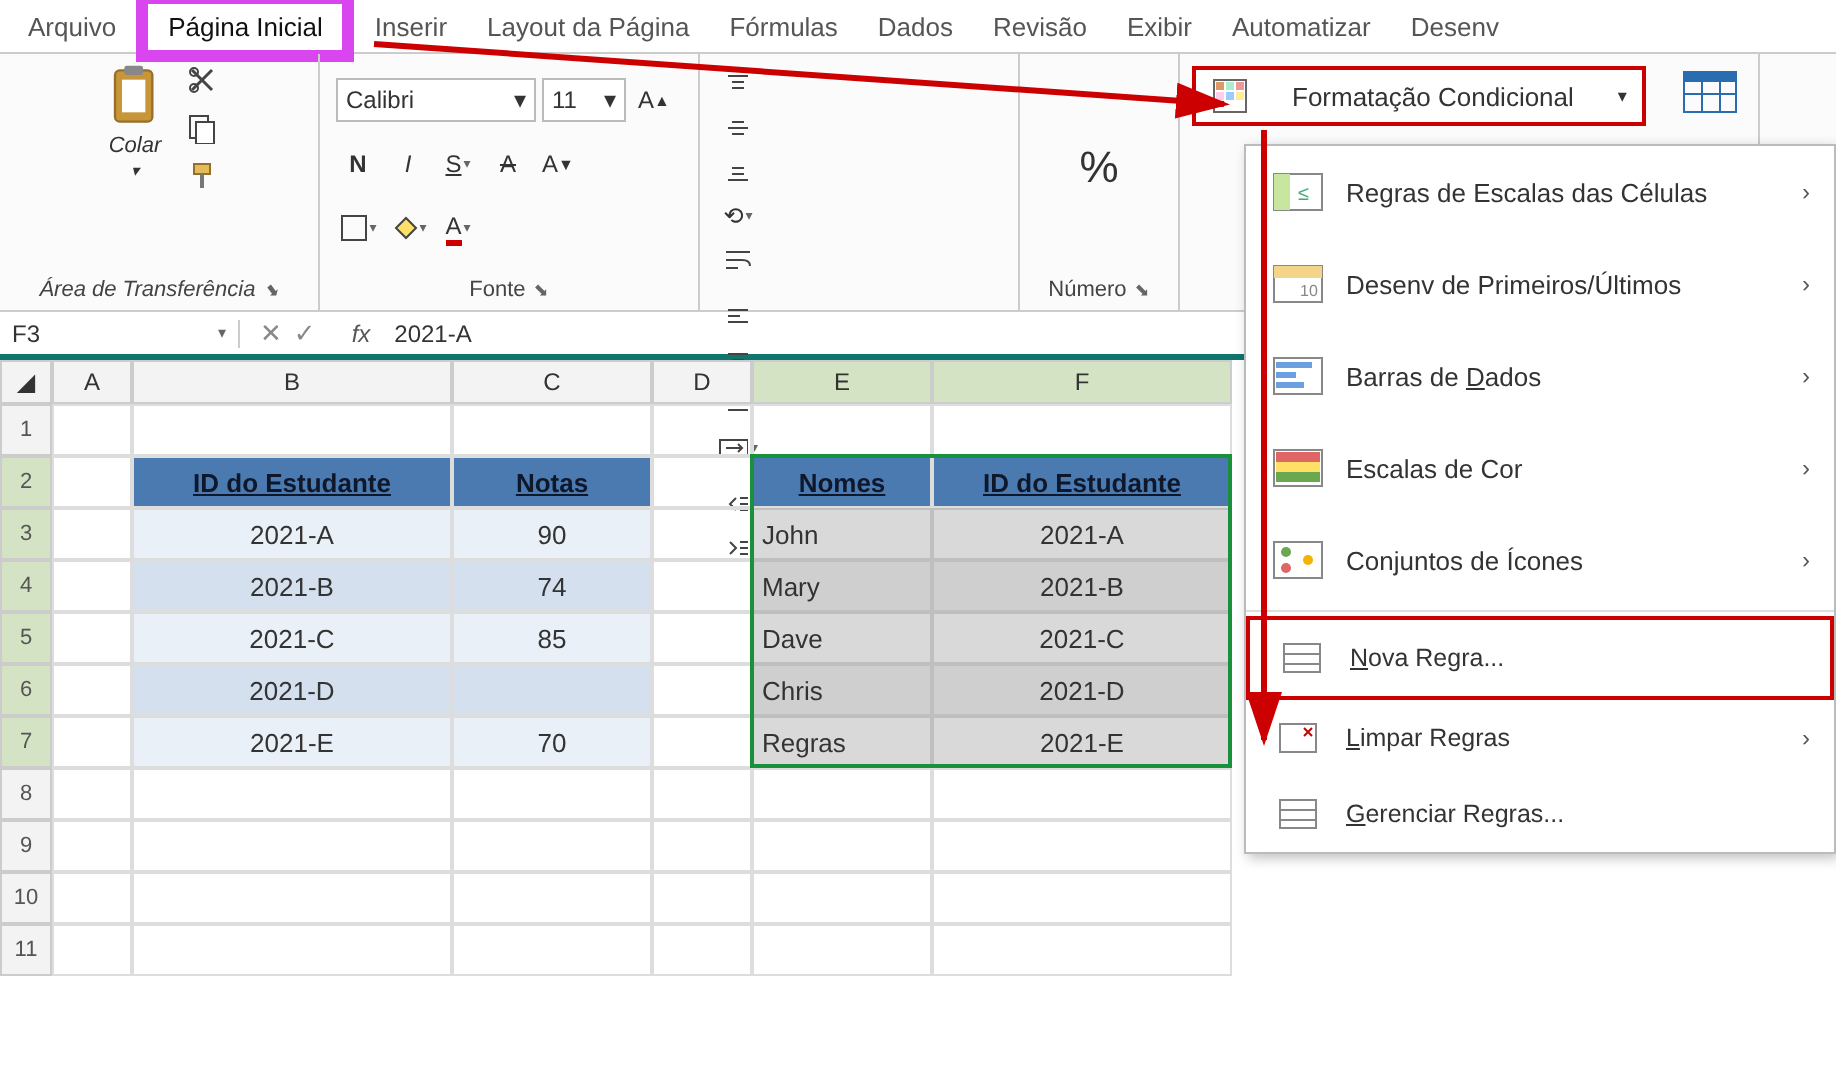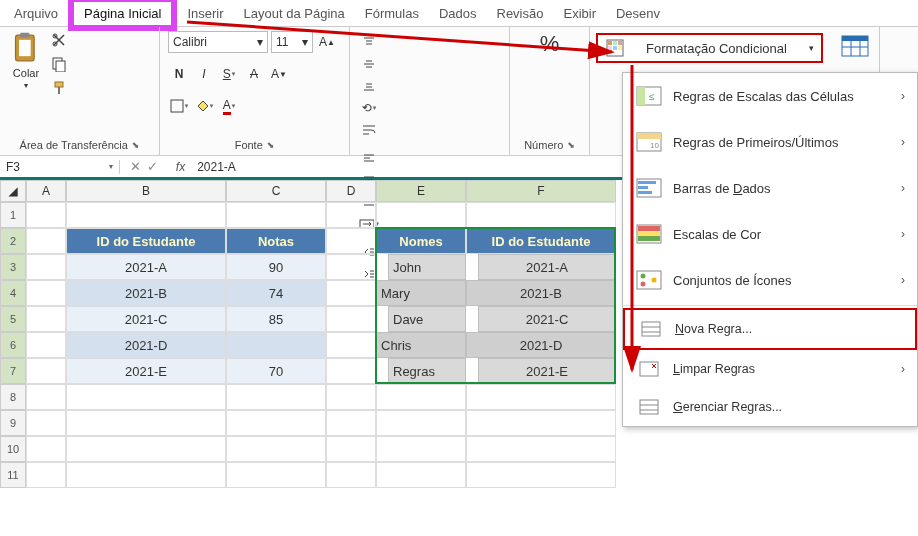--- a/index.html
+++ b/index.html
@@ -7,25 +7,25 @@
 
 
 .menubar { display: flex; align-items: center; height: 26px; padding: 12px 4px; background: #fff; }
 .menuitem { padding: 4px 10px; font-size: 13px; color: #555; cursor: pointer; }
 .menuitem.active { border: 6px solid #d946ef; color: #111; font-weight: 400; }
 
 
 .ribbon { display: flex; border-top: 1px solid #ccc; border-bottom: 1px solid #ccc; background: #fbfbfb; height: 130px; }
 .ribbon-group { border-right: 1px solid #ccc; padding: 4px 8px 2px; display: flex; flex-direction: column; justify-content: space-between; }
 .ribbon-group-label { text-align: center; font-size: 11px; color: #444; padding: 2px 0; display: flex; justify-content: center; align-items: center; gap: 4px; }
-.ribbon-group-content { flex: 1; display: flex; align-items: flex-start; gap: 6px; }
+.ribbon-group-content { flex: 1; display: flex; align-items: flex-start; gap: 6px; justify-content: center; }
 .launcher { font-size: 9px; color: #666; cursor: pointer; }
 
 
-.clipb { width: 160px; }
+.clipb { width: 160px; font-style: italic; }
 .clipb .big { width: 36px; display: flex; flex-direction: column; align-items: center; gap: 2px; font-size: 11px; }
 .clipb .big svg { width: 28px; height: 34px; }
 .clipb .big .dd { font-size: 8px; }
 .clipb .mini { display: flex; flex-direction: column; gap: 6px; }
 .clipb .mini .ic { width: 18px; height: 18px; display: flex; align-items: center; justify-content: center; font-size: 14px; }
 
 
 .fontg { width: 190px; }
 .fontg .row { display: flex; gap: 3px; margin-bottom: 4px; }
 .fontg select, .font-name, .font-size { border: 1px solid #bbb; background: #fff; font-size: 12px; padding: 2px 4px; }
@@ -55,24 +55,24 @@
 .fbar .formula { flex: 1; font-size: 12px; padding: 0 4px; }
 
 
 .grid { display: grid; grid-template-columns: 26px 40px 160px 100px 50px 90px 150px; position: relative; }
 .hdr { background: #f3f3f3; border: 1px solid #ccc; text-align: center; font-size: 12px; height: 22px; line-height: 20px; }
 .rownum { background: #f3f3f3; border: 1px solid #ccc; text-align: center; font-size: 11px; height: 26px; line-height: 24px; color: #555; }
 .rownum.sel { background: #d5e3c5; }
 .cell { border: 1px solid #ddd; height: 26px; display: flex; align-items: center; justify-content: center; font-size: 13px; padding: 0 4px; }
 .hdr.sel { background: #d5e3c5; }
 
-.thdr { background: #4a7ab0; color: #fef9c3; font-weight: 600; }
+.thdr { background: #4a7ab0; color: #0f172a; font-weight: 600; text-decoration: underline; }
 .lt { background: #eaf0f7; }
 .dk { background: #d4e0ee; }
-.sel2 { background: #d9d9d9; border-color: #bfbfbf; margin-left: 12px; }
+.sel2 { background: #d9d9d9; border-color: #bfbfbf; }
 .sel2b { background: #cfcfcf; border-color: #bfbfbf; }
 .left { justify-content: flex-start; }
 
 
 .selrect { position: absolute; border: 2px solid #1a8f3c; pointer-events: none; }
 
 
 .cf-menu { position: absolute; left: 622px; top: 72px; width: 296px; background: #fff; border: 1px solid #bbb; box-shadow: 2px 2px 6px rgba(0,0,0,.25); z-index: 50; }
 .cf-item { display: flex; align-items: center; gap: 10px; padding: 12px 12px; font-size: 13px; cursor: pointer; position: relative; }
 .cf-item .chev { margin-left: auto; font-size: 12px; color: #555; }
@@ -94,20 +94,21 @@
 
 <div class="menubar">
   <div class="menuitem">Arquivo</div>
   <div class="menuitem active">Página Inicial</div>
   <div class="menuitem">Inserir</div>
   <div class="menuitem">Layout da Página</div>
   <div class="menuitem">Fórmulas</div>
   <div class="menuitem">Dados</div>
   <div class="menuitem">Revisão</div>
   <div class="menuitem">Exibir</div>
+  <div class="menuitem">Automatizar</div>
   <div class="menuitem">Desenv</div>
 </div>
 
 <div class="ribbon">
 
   <div class="ribbon-group clipb">
     <div class="ribbon-group-content">
       <div class="big">
         <svg viewBox="0 0 24 28">
           <rect x="3" y="3" width="16" height="22" rx="2" fill="#c89538" stroke="#96702a"></rect>
@@ -453,21 +454,21 @@
     <span class="chev">›</span>
   </div>
   <div class="cf-item">
     <span class="cf-icon">
         <svg width="26" height="20">
           <rect x="1" y="1" width="24" height="18" fill="none" stroke="#888"></rect>
           <rect x="1" y="1" width="24" height="6" fill="#f4d48a"></rect>
           <text x="14" y="16" font-size="8" fill="#888">10</text>
         </svg>
       </span>
-    <span>Regras de Primeiros/Últimos</span>
+    <span>Desenv de Primeiros/Últimos</span>
     <span class="chev">›</span>
   </div>
   <div class="cf-item">
     <span class="cf-icon">
         <svg width="26" height="20">
           <rect x="1" y="1" width="24" height="18" fill="none" stroke="#888"></rect>
           <rect x="2" y="3" width="18" height="3" fill="#6aa0e0"></rect>
           <rect x="2" y="8" width="10" height="3" fill="#6aa0e0"></rect>
           <rect x="2" y="13" width="14" height="3" fill="#6aa0e0"></rect>
         </svg>

